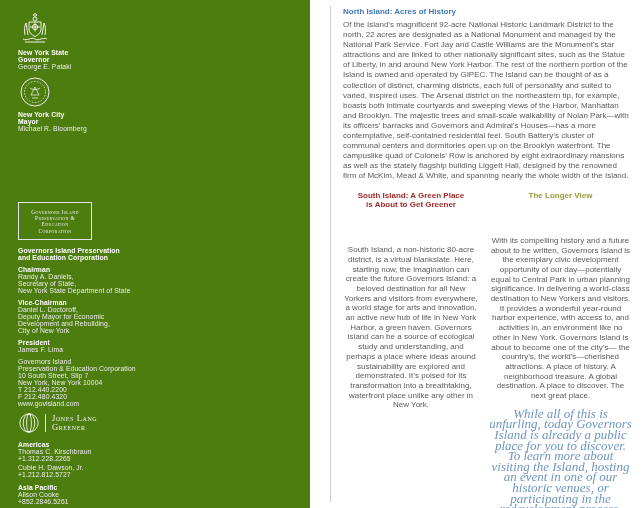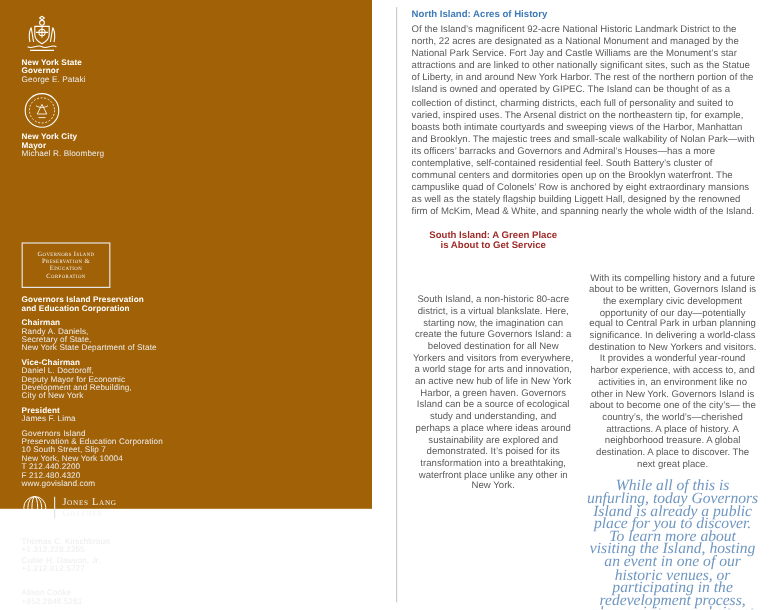--- a/index.html
+++ b/index.html
@@ -1,19 +1,19 @@
 <!DOCTYPE html>
 <html><head>
 <meta charset="utf-8">
 <style>
   html,body{margin:0;padding:0;background:#ffffff;}
   .page{position:relative;width:642px;height:508px;background:#ffffff;overflow:hidden;
         font-family:"Liberation Sans",sans-serif;}
   
-  .sidebar{position:absolute;left:0;top:0;width:310px;height:424px;background:#a16207;
+  .sidebar{position:absolute;left:0;top:0;width:310px;height:508px;background:#4d7c0f;
            padding:13px 0 0 18px;box-sizing:border-box;color:#ffffff;
            font-size:6.8px;line-height:7px;letter-spacing:.1px;}
   .sidebar .b{font-weight:bold;color:#ffffff;}
   .sidebar .r{color:#eceded;}
   .seal{display:block;}
   .txtblock{margin-top:2px;}
   .cityseal{margin-top:5px;}
   .gipec-box{margin-top:70px;width:74px;border:1px solid #e4e5e6;box-sizing:border-box;
              padding:6px 2px 5px 2px;text-align:center;color:#f0f1f1;
              font-family:"Liberation Serif",serif;font-size:5.4px;line-height:6.2px;
@@ -160,26 +160,27 @@
 
   <div class="main">
 
     <div class="h-north">North Island: Acres of History</div>
     <div class="body">Of the Island’s magnificent 92-acre National Historic Landmark District to the north, 22 acres are designated as a National Monument and managed by the National Park Service. Fort Jay and Castle Williams are the Monument’s star attractions and are linked to other nationally significant sites, such as the Statue of Liberty, in and around New York Harbor. The rest of the northern portion of the Island is owned and operated by GIPEC. The Island can be thought of as a collection of distinct, charming districts, each full of personality and suited to varied, inspired uses. The Arsenal district on the northeastern tip, for example, boasts both intimate courtyards and sweeping views of the Harbor, Manhattan and Brooklyn. The majestic trees and small-scale walkability of Nolan Park—with its officers’ barracks and Governors and Admiral’s Houses—has a more contemplative, self-contained residential feel. South Battery’s cluster of communal centers and dormitories open up on the Brooklyn waterfront. The campuslike quad of Colonels’ Row is anchored by eight extraordinary mansions as well as the stately flagship building Liggett Hall, designed by the renowned firm of McKim, Mead &amp; White, and spanning nearly the whole width of the Island.</div>
 
     <div class="cols">
       <div class="col-left">
         <div class="h-south">
           <div>South Island: A Green Place</div>
-          <div>is About to Get Service</div>
+          <div>is About to Get Greener</div>
         </div>
         <div class="body">South Island, a non-historic 80-acre district, is a virtual blankslate. Here, starting now, the imagination can create the future Governors Island: a beloved destination for all New Yorkers and visitors from everywhere, a world stage for arts and innovation, an active new hub of life in New York Harbor, a green haven. Governors Island can be a source of ecological study and understanding, and perhaps a place where ideas around sustainability are explored and demonstrated. It’s poised for its transformation into a  breathtaking, waterfront place unlike any other in New York.</div>
       </div>
 
       <div class="col-right">
+        <div class="h-longer">The Longer View</div>
         <div class="body">With its compelling history and a future about to be written, Governors Island is the exemplary civic development opportunity of our day—potentially equal to Central Park in urban planning significance. In delivering a world-class destination to New Yorkers and visitors. It provides a wonderful year-round harbor experience, with access to, and activities in, an environment like no other in New York. Governors Island is about to become one of the city’s— the country’s, the world’s—cherished attractions. A place of history. A neighborhood treasure. A global destination. A place to discover. The next great place.</div>
         <div class="note">While all of this is unfurling, today Governors Island is already a public place for you to discover.  To learn more about visiting the Island, hosting an event in one of our historic venues, or participating in the redevelopment process, please visit our website at www.govisland.com or call our information line at 212.440.2202.</div>
       </div>
     </div>
 
   </div>
 
 </div>
 
 </body></html>

